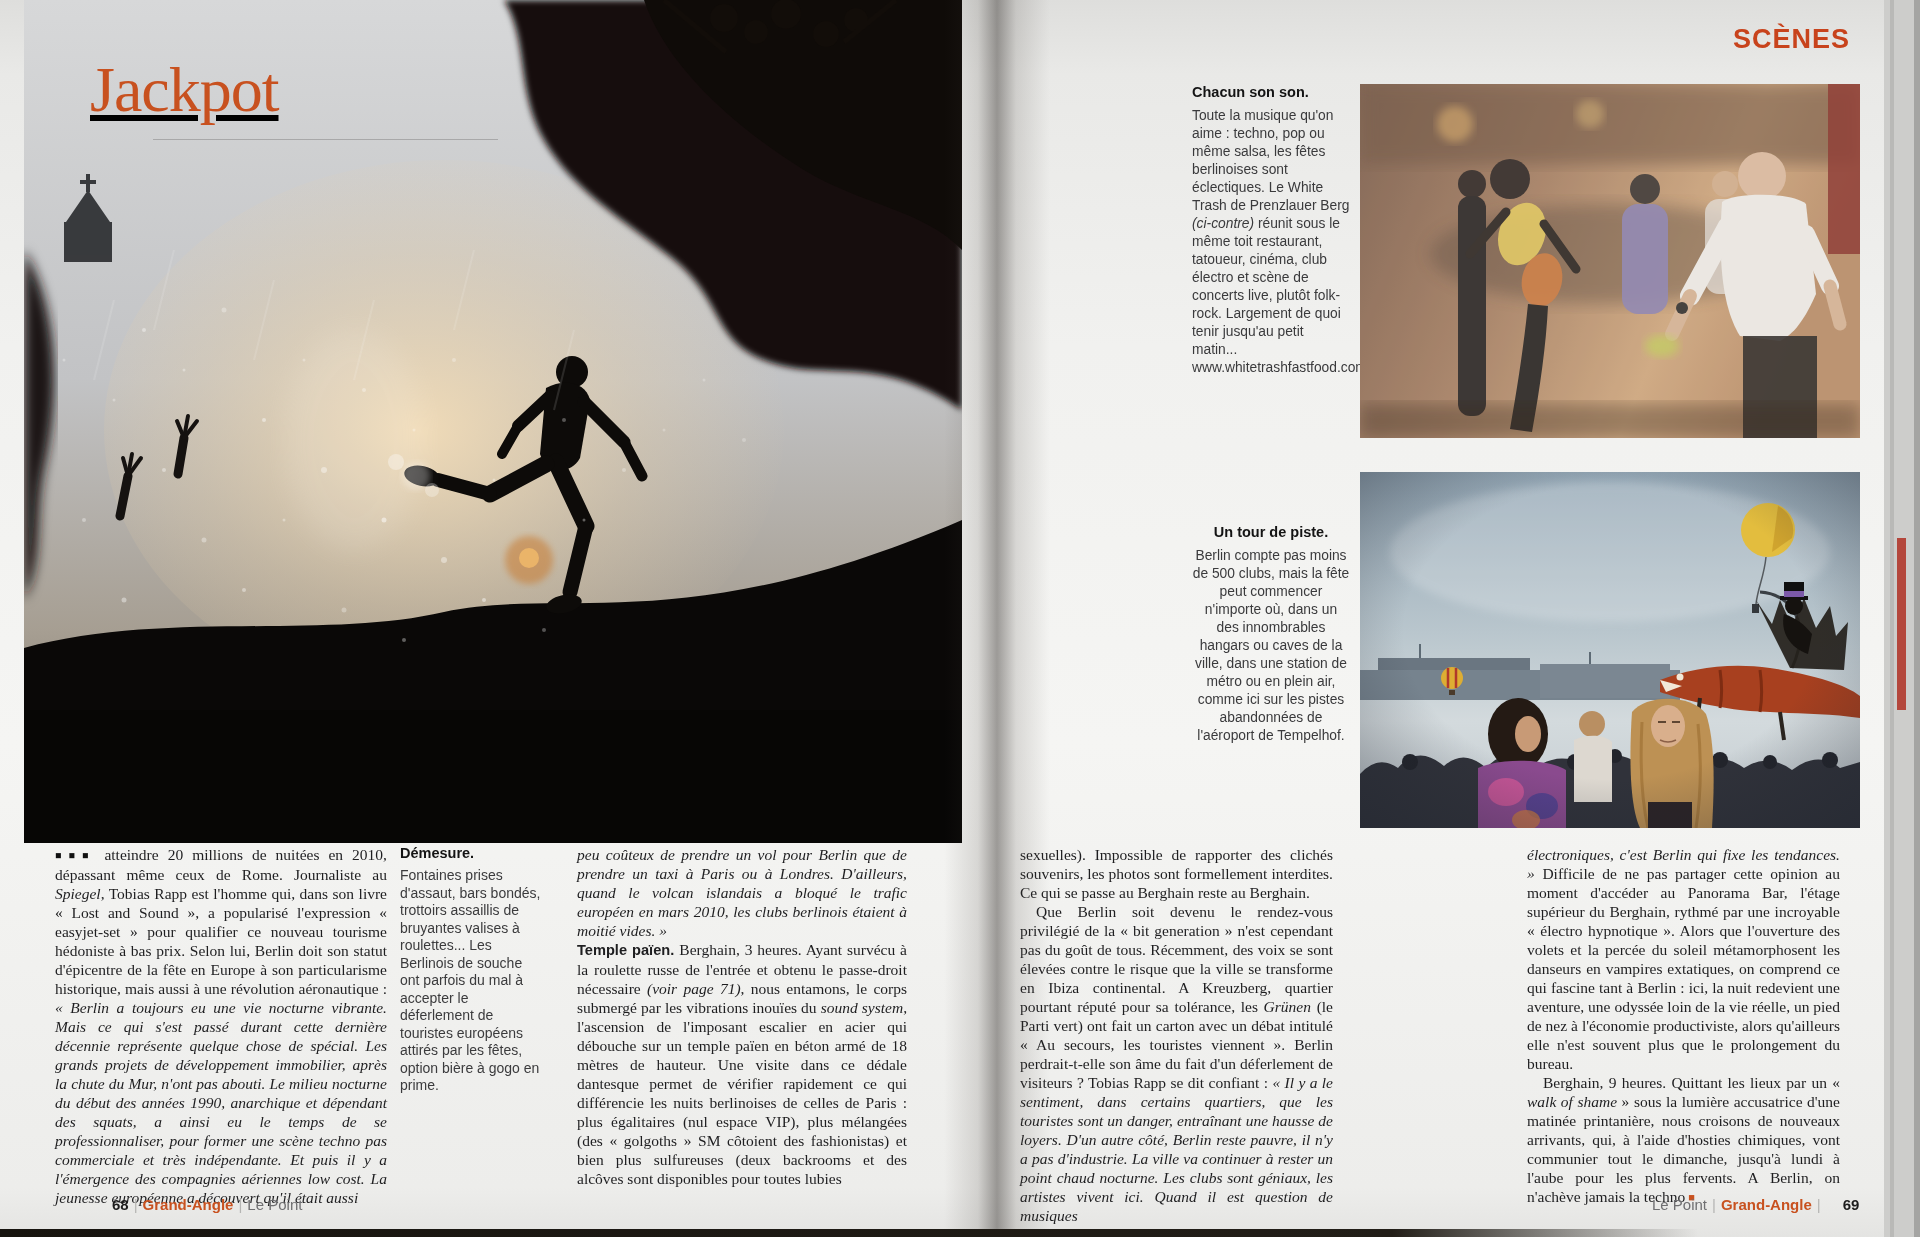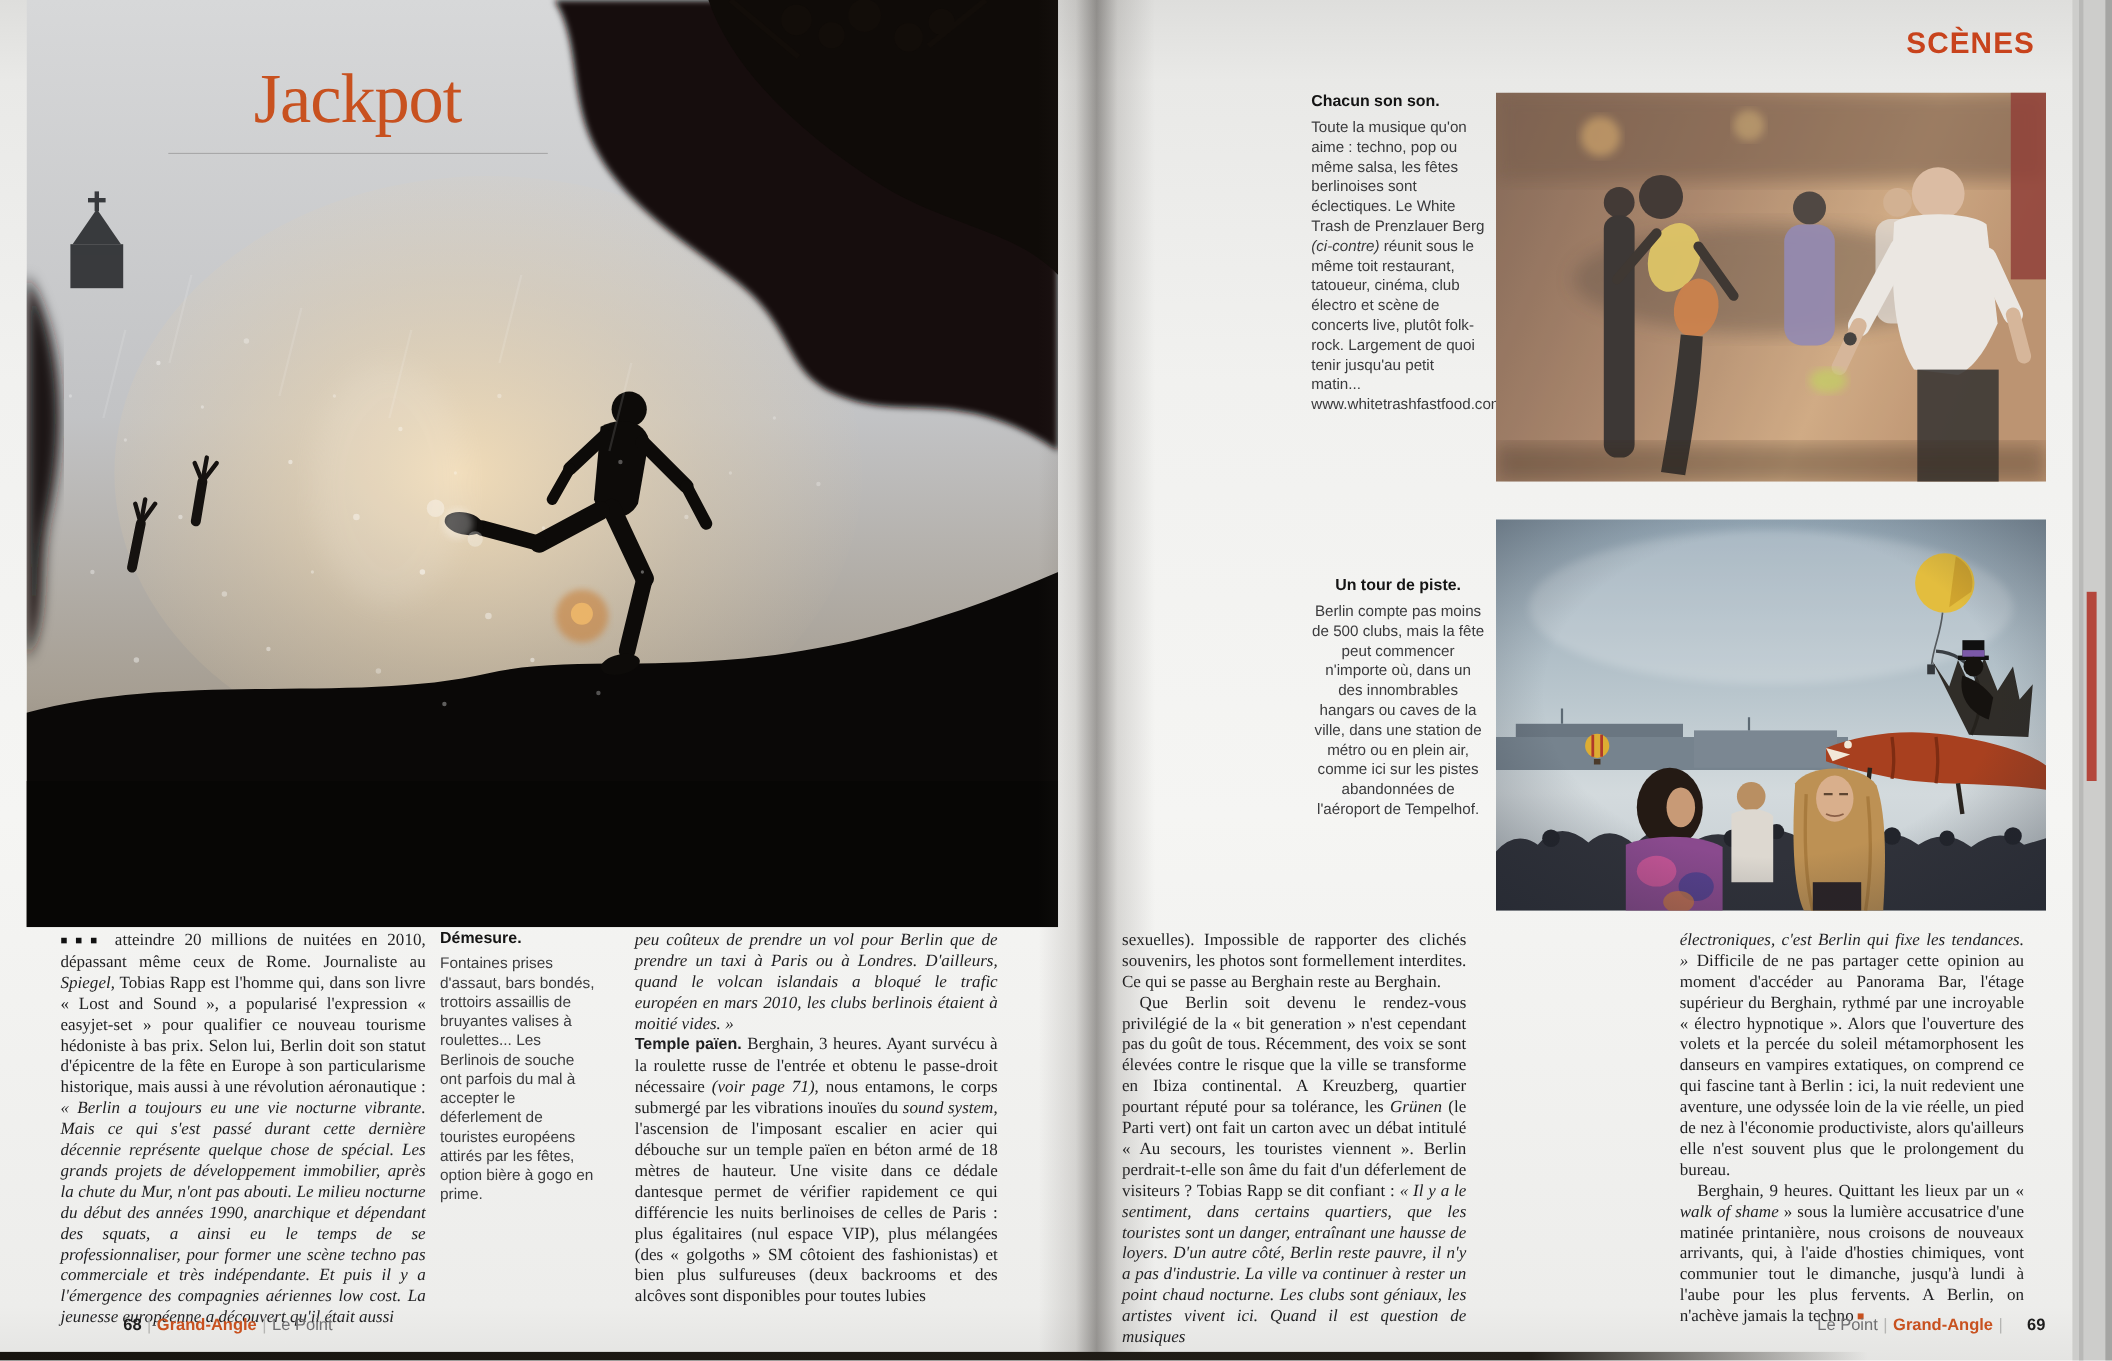--- a/index.html
+++ b/index.html
@@ -8,22 +8,22 @@
     background:linear-gradient(180deg,#dededc 0%,#e9e9e7 6%,#f1f1ef 28%,#f5f5f3 60%,#ededeb 96%,#e4e4e2 100%);
     font-family:"Liberation Sans","DejaVu Sans",sans-serif;
   }
   
   .photo{position:absolute;overflow:hidden;}
   #photo-fountain{left:24px;top:0;width:938px;height:843px;}
   #photo-club{left:1360px;top:84px;width:500px;height:354px;}
   #photo-tempelhof{left:1360px;top:472px;width:500px;height:356px;}
   .photo svg{display:block;width:100%;height:100%;}
   
-  .headline{position:absolute;left:90px;top:58px;width:470px;text-align:center;
-    font-family:"Liberation Serif","DejaVu Serif",serif;}
+  .headline{position:absolute;left:90px;top:58px;width:470px;
+    font-family:"Liberation Serif","DejaVu Serif",serif;text-decoration:underline;}
   .headline-title{font-size:64px;line-height:1;color:#c8511f;letter-spacing:-1px;}
   .headline-sub{margin-top:15px;font-size:20px;line-height:25px;color:#2e3238;}
   .headline-rule{width:345px;height:1px;background:#8d8d8d;opacity:.6;margin:17px auto 0;}
   
   .section-label{position:absolute;right:70px;top:24px;font-weight:bold;font-size:27px;
     color:#c8431c;letter-spacing:1px;}
   .footer{position:absolute;top:1196px;font-size:15px;color:#7a7a7a;white-space:nowrap;}
   #footer-left{left:95px;}
   #footer-right{left:1652px;}
   .f-num{font-weight:bold;color:#1c1c1c;padding-left:17px;}

